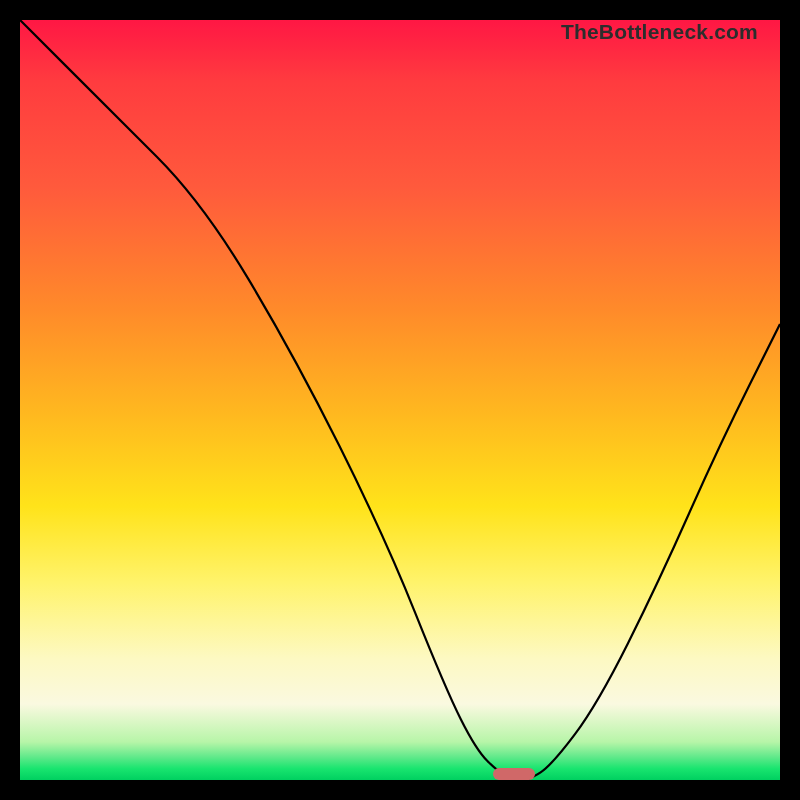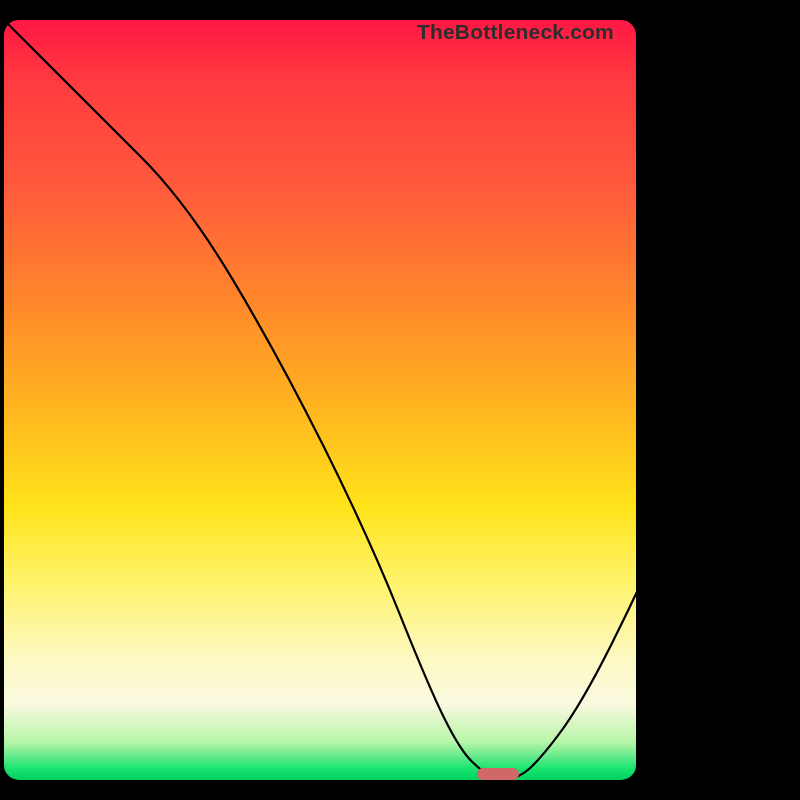--- a/index.html
+++ b/index.html
@@ -15,41 +15,40 @@
     position: absolute;
     top: 0;
     left: 0;
     width: 800px;
     height: 800px;
     background: #000;
   }
   .plot-area {
     position: absolute;
     top: 20px;
-    left: 4px;
-    width: 632px;
+    left: 20px;
+    width: 760px;
     height: 760px;
     
     background: linear-gradient(
       to bottom,
       #ff1744 0%,
       #ff3b3f 8%,
       #ff5a3c 22%,
       #ff8a2a 38%,
       #ffb91f 52%,
       #ffe31a 64%,
       #fff36b 74%,
       #fdf9c2 84%,
       #faf9e0 90%,
       #b7f5a8 95%,
       #5fe98a 97%,
       #19e56f 98.5%,
       #00d060 100%
     );
-    border-radius: 15px;
   }
   .watermark {
     position: absolute;
     top: 0px;
     right: 22px;
     font-size: 21px;
     font-weight: 600;
     color: #2d2d2d;
     letter-spacing: 0.2px;
   }

